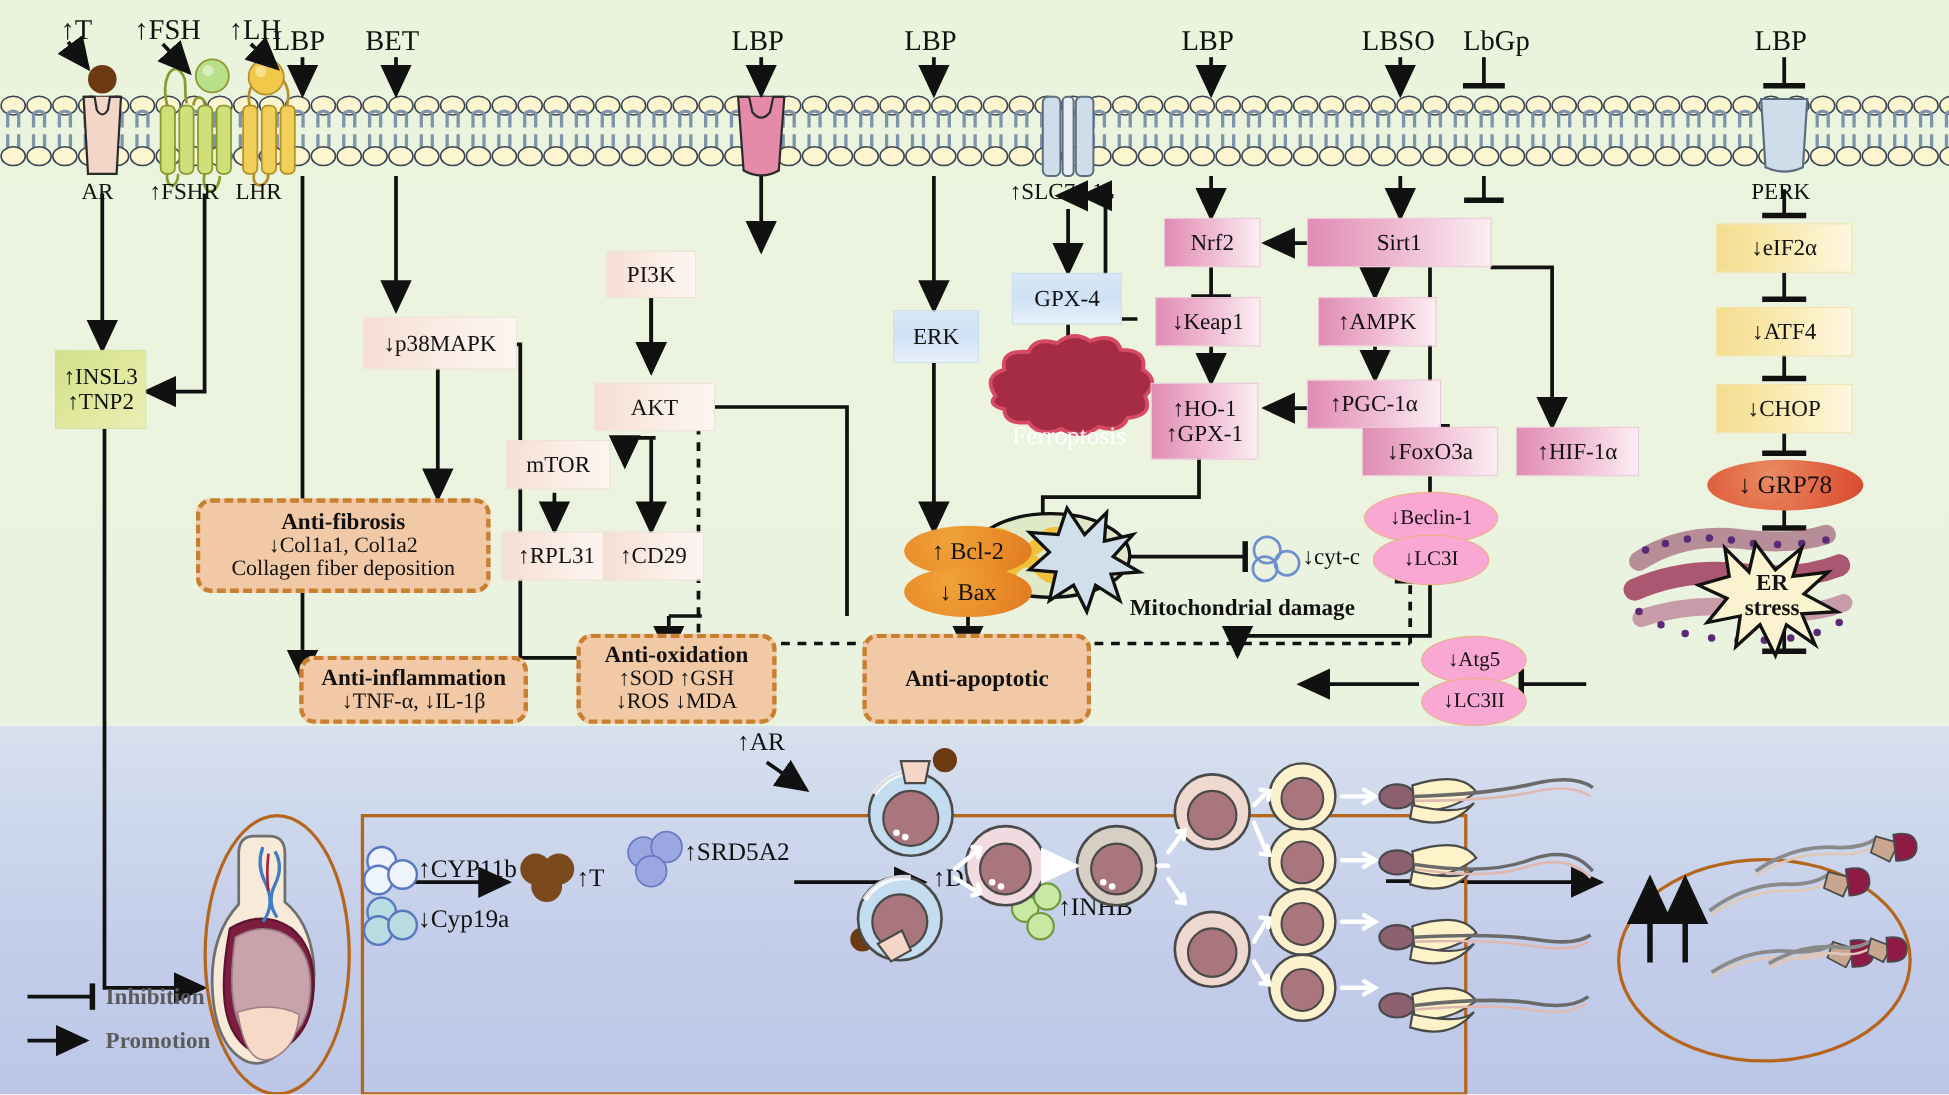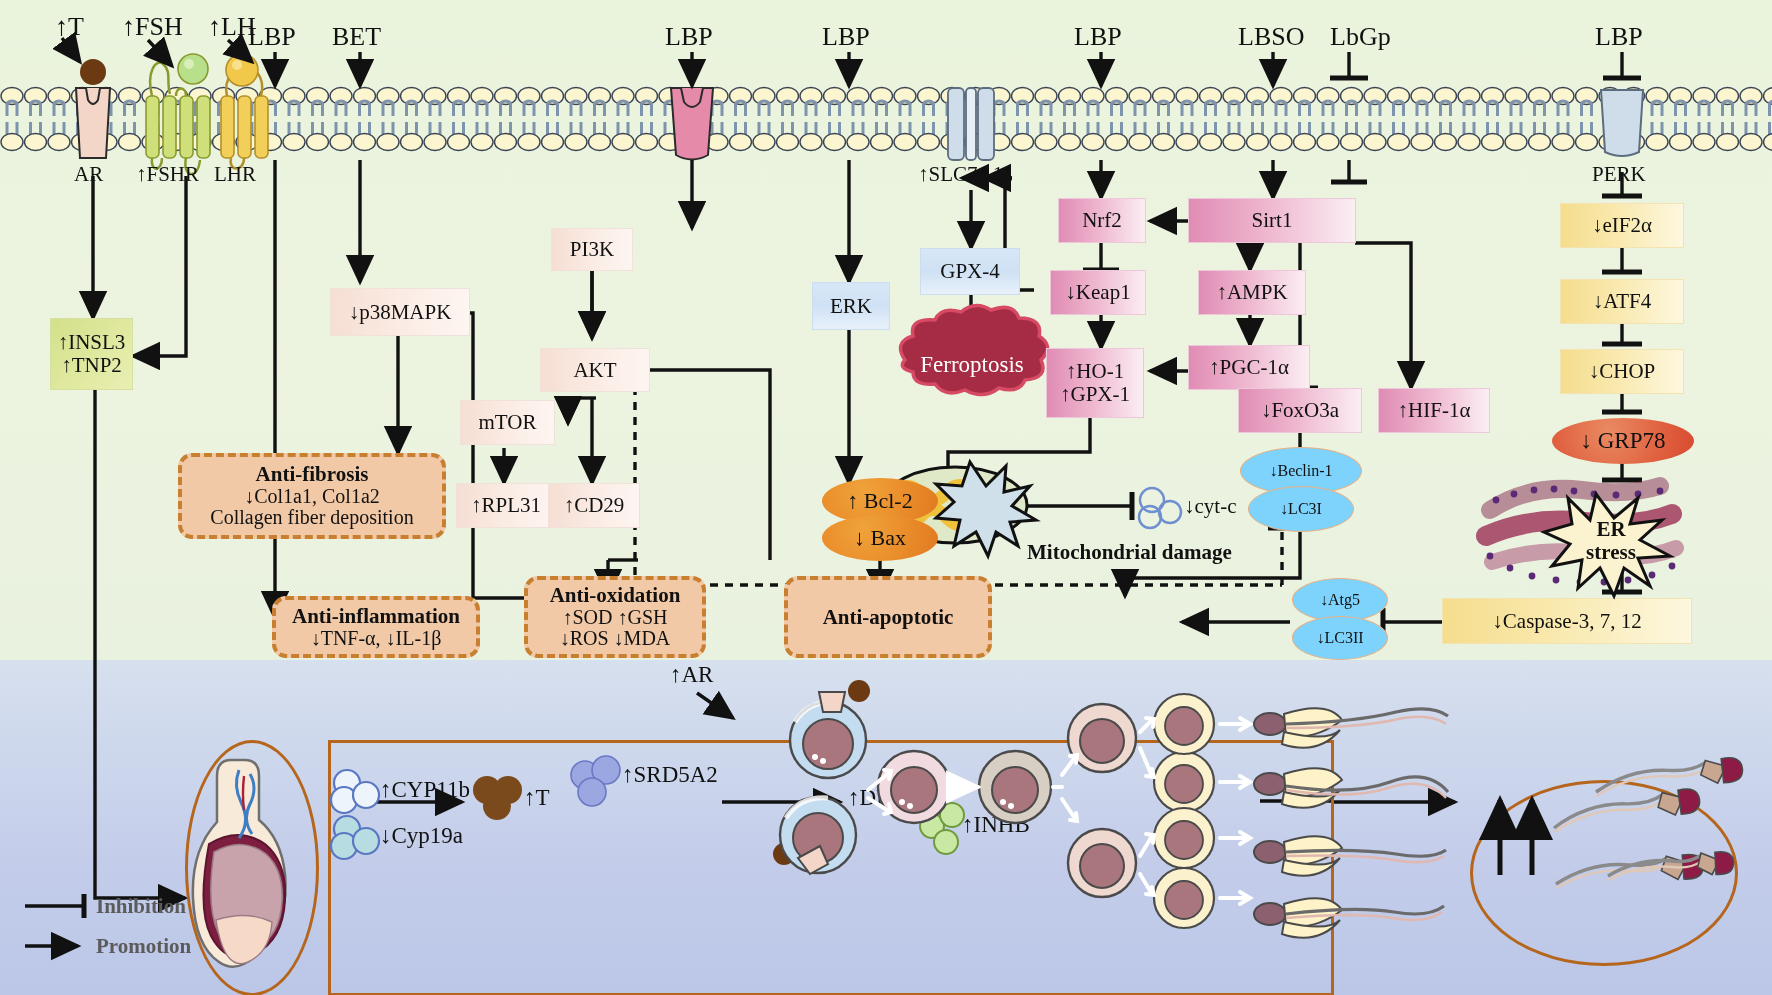--- a/index.html
+++ b/index.html
@@ -54,23 +54,23 @@
   }
   .tan{
     background:#f2c9a7;
     border:4px dashed #c87f30;
     border-radius:14px;
     padding:4px 10px;
   }
   .tan b{font-family:"Liberation Serif",serif;font-weight:bold;font-size:21px;}
   .tan .sub{font-size:20px;}
   .ellipse-tan{
-    background:#7dd3fc;border-radius:50%;
+    background:#f9a8d4;border-radius:50%;
     border:1px solid #e7b183;
-    font-size:16px;
+    font-size:19px;
   }
   .ellipse-orange{
     background:radial-gradient(circle at 35% 30%,#f0a33a 0%,#e98c2a 55%,#e0791f 100%);
     border-radius:50%;
     font-size:22px;
   }
   .ellipse-red{
     background:radial-gradient(circle at 40% 30%,#e98b63 0%,#e0603f 60%,#d8492f 100%);
     border-radius:50%;font-size:23px;
   }
@@ -87,21 +87,21 @@
   .panel-frame{
     position:absolute;border:3px solid #b5661c;
   }
   .oval-frame{
     position:absolute;border:3px solid #b5661c;border-radius:50%;
   }
   svg.overlay{position:absolute;left:0;top:0;width:1772px;height:995px;pointer-events:none;}
   .ferro{
     position:absolute;
     display:flex;align-items:center;justify-content:center;
-    color:#fff;font-size:23px;
+    color:#fff;font-size:23px;margin-top:32px;
   }
 </style>
 </head>
 <body>
 
 <div id="canvas">
 
   <div class="zone-cell"></div>
   <div class="zone-bottom"></div>
 
@@ -501,23 +501,20 @@
   </div>
   <div class="node yellowbox" style="left:1560px;top:279px;width:124px;height:45px;">
     <div>↓ATF4</div>
   </div>
   <div class="node yellowbox" style="left:1560px;top:349px;width:124px;height:45px;">
     <div>↓CHOP</div>
   </div>
   <div class="node ellipse-red" style="left:1552px;top:418px;width:142px;height:46px;">
     <div>↓ GRP78</div>
   </div>
-  <div class="node yellowbox" style="left:1442px;top:598px;width:250px;height:46px;">
-    <div style="font-size:21px;">↓Caspase-3, 7, 12</div>
-  </div>
 
   <svg class="overlay">
     <g>
       <path d="M1490 510 q40 -26 92 -20 q46 6 78 -4" fill="none" stroke="#8c3a5c" stroke-width="18" stroke-linecap="round" opacity="0.55"></path>
       <path d="M1486 536 q46 -20 98 -14 q52 6 88 -8" fill="none" stroke="#9c2f55" stroke-width="20" stroke-linecap="round" opacity="0.8"></path>
       <path d="M1492 562 q48 -16 100 -8 q50 8 84 -6" fill="none" stroke="#b06084" stroke-width="16" stroke-linecap="round" opacity="0.6"></path>
       <g fill="#5b2a76">
         <circle cx="1496" cy="500" r="3.4"></circle>
           <circle cx="1514" cy="494" r="3.4"></circle>
           <circle cx="1534" cy="490" r="3.4"></circle>

